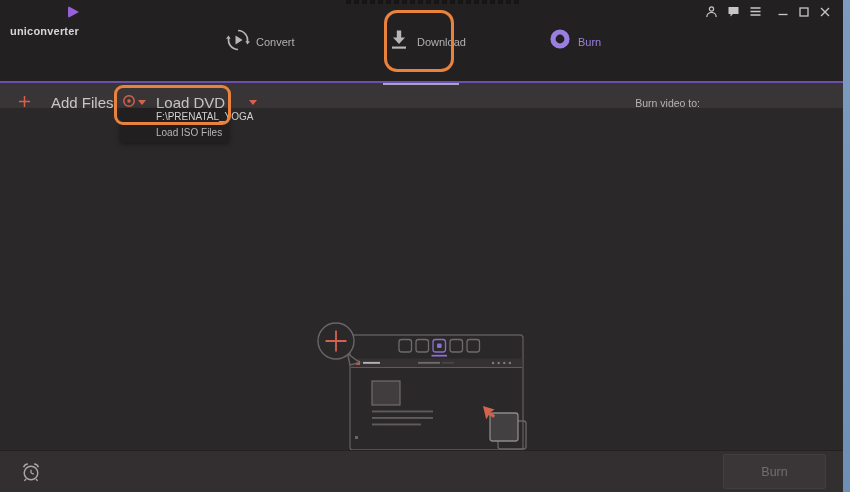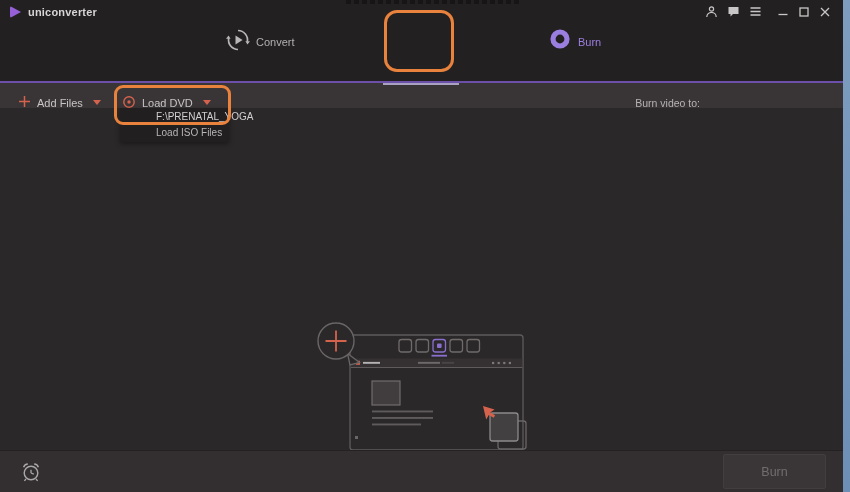--- a/index.html
+++ b/index.html
@@ -1,41 +1,41 @@
 <!DOCTYPE html>
 <html><head>
 <meta charset="utf-8">
 <style>
   * { margin:0; padding:0; box-sizing:border-box; }
   html,body { width:850px; height:492px; overflow:hidden; }
   body { font-family:"Liberation Sans", sans-serif; background:#2b2829; position:relative; }
 
   
   .titlebar { position:absolute; left:0; top:0; width:843px; height:25px; background:#232021; z-index:6; }
-  .logo-wrap { position:absolute; left:10px; top:6px; display:flex; align-items:flex-start; gap:7px; }
+  .logo-wrap { position:absolute; left:10px; top:6px; display:flex; align-items:flex-end; gap:7px;flex-direction:column; }
   .logo-tri { width:0; height:0; border-left:11px solid #9660d8; border-top:6.5px solid transparent; border-bottom:6.5px solid transparent; border-radius:2px; }
   .app-title { font-size:11px; font-weight:bold; color:#d8d5d6; letter-spacing:.2px; }
   .top-artifact { position:absolute; left:346px; top:0; width:175px; height:4px; z-index:7; opacity:.85;
     background:repeating-linear-gradient(90deg,#151314 0 5px, transparent 5px 8px); }
   .win-icons { position:absolute; right:12px; top:5px; display:flex; align-items:center; gap:9px; color:#c9c6c7; z-index:8; }
   .win-icons svg { display:block; }
 
   
   .navbar { position:absolute; left:0; top:25px; width:843px; height:56px; background:#232021; z-index:5; }
   .tabs { position:absolute; left:225px; top:2px; width:388px; display:flex; justify-content:space-between; }
   .tab { width:66px; display:flex; flex-direction:row; align-items:center; gap:5px; color:#b9b6b7; cursor:default; }
   .tab .tab-label { font-size:11px; color:#b2afb0; }
   .tab.active { color:#9b7fe0; }
   .tab.active .tab-label { color:#9b7fe0; }
   .purple-line { position:absolute; left:0; top:81px; width:843px; height:2px; background:#6b4fa8; z-index:5; }
   .purple-line-light { position:absolute; left:383px; top:83px; width:76px; height:2px; background:#aaa2c2; z-index:6; }
 
   
   .toolbar { position:absolute; left:0; top:83px; width:843px; height:25px; background:#393536; z-index:4; }
-  .tool-btn { position:absolute; top:0; height:39px; display:flex; align-items:center; gap:6px; color:#c8c5c6; font-size:11px; }
+  .tool-btn { position:absolute; top:0; height:39px; display:flex; align-items:center; gap:20px; color:#c8c5c6; font-size:15px; }
   .caret { width:0; height:0; border-left:4px solid transparent; border-right:4px solid transparent; border-top:5px solid #d5624d; margin-left:4px; }
   .addfiles { left:18px; }
   .loaddvd { left:122px;align-items:center; }
   .burn-to { position:absolute; right:143px; top:0; height:39px; display:flex; align-items:center; font-size:10.5px; color:#b5b2b3; }
   .device-select { position:absolute; left:712px; top:4px; width:119px; height:17px; background:#262324; border:1px solid #5f5b5c; display:flex; align-items:center; font-size:10px; color:#c8c5c6; padding-left:8px; }
   .device-select .caret { position:absolute; right:6px; }
 
   
   .dvd-menu { position:absolute; left:120px; top:108px; width:109px; background:#211f20; z-index:9; box-shadow:0 2px 5px rgba(0,0,0,.4); padding:1px 0 2px 0; }
   .dvd-menu .item { height:15.5px; line-height:15.5px; padding-left:8px; font-size:10px; color:#b8b5b6; cursor:default; white-space:nowrap;margin-left:28px; }
@@ -108,20 +108,29 @@
       <span>
         <svg width="26" height="26" viewBox="0 0 26 26">
           <path d="M13 3.5 a9.5 9.5 0 0 1 9.3 11.3" fill="none" stroke="currentColor" stroke-width="1.7"></path>
           <polygon points="20.4,14.2 25,14.2 22.4,17.6" fill="currentColor"></polygon>
           <path d="M13 22.5 a9.5 9.5 0 0 1 -9.3 -11.3" fill="none" stroke="currentColor" stroke-width="1.7"></path>
           <polygon points="5.6,11.8 1,11.8 3.6,8.4" fill="currentColor"></polygon>
           <polygon points="10.5,8.6 17.6,13 10.5,17.4" fill="currentColor"></polygon>
         </svg>
       </span>
       <span class="tab-label">Convert</span>
+    </div>
+    <div class="tab">
+      <span>
+        <svg width="26" height="26" viewBox="0 0 26 26">
+          <polygon points="13,17 7,10.5 10.8,10.5 10.8,3.5 15.2,3.5 15.2,10.5 19,10.5" fill="currentColor"></polygon>
+          <rect x="6" y="19.5" width="14" height="2.2" fill="currentColor"></rect>
+        </svg>
+      </span>
+      <span class="tab-label">Download</span>
     </div>
     <div class="tab active">
       <span>
         <svg width="26" height="26" viewBox="0 0 26 26">
           <circle cx="13" cy="12" r="7" fill="none" stroke="#9b7fe0" stroke-width="5.2"></circle>
         </svg>
       </span>
       <span class="tab-label">Burn</span>
     </div>
   </div>

